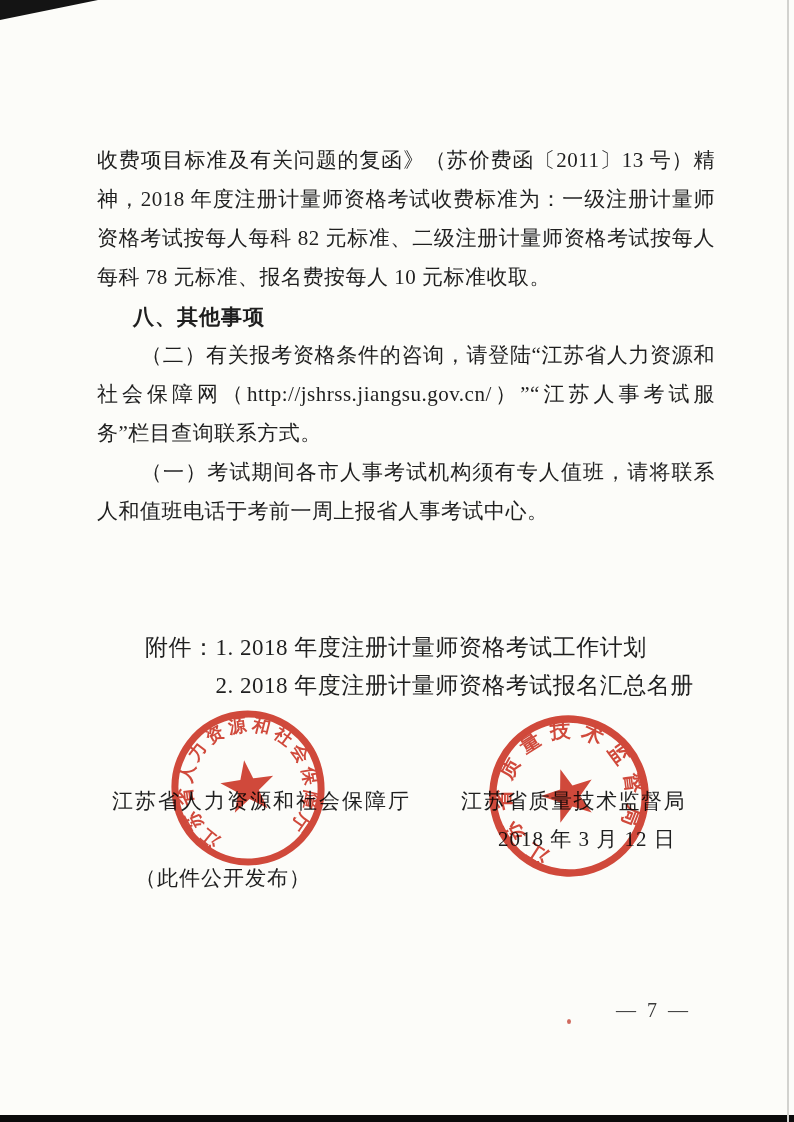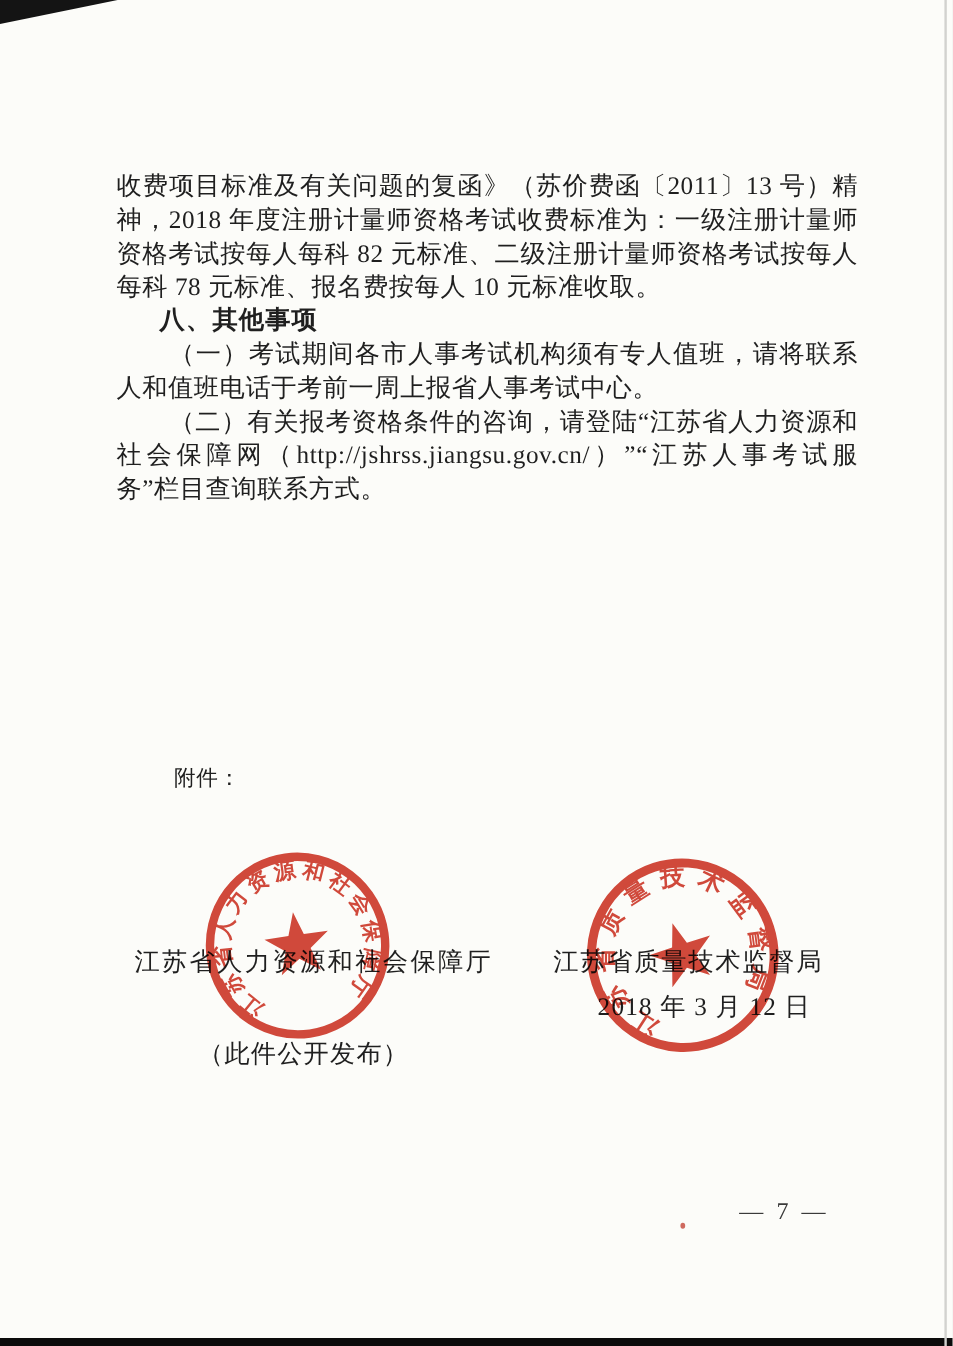--- a/index.html
+++ b/index.html
@@ -13,40 +13,40 @@
     position:absolute; left:0; top:0; width:0; height:0;
     border-top:20px solid #141414; border-right:98px solid transparent;
   }
   .bottom-bar { position:absolute; left:0; bottom:0; width:794px; height:7px; background:#0b0b0b; }
   .right-line { position:absolute; left:787px; top:0; width:2px; height:1122px; background:#d2d2cf; }
   .red-dot { position:absolute; left:567px; top:1019px; width:4px; height:5px; background:#c0392b; border-radius:50%; opacity:.75; }
 
   
   .body-text {
     position:absolute; left:97px; top:141px; width:618px;
-    font-size:21px; line-height:28px; text-align:justify; letter-spacing:0.5px;
+    font-size:21px; line-height:39px; text-align:justify; letter-spacing:0.5px;
   }
   .body-text p { margin:0; text-indent:44px; }
   .body-text p.noindent { text-indent:0; }
   .body-text p.heading {
     font-family:Liberation Sans, sans-serif;
     font-weight:bold; text-indent:36px; letter-spacing:1px;
   }
 
   
-  .attachments { position:absolute; left:145px; top:629px; display:flex; font-size:18px; line-height:38px; letter-spacing:0.5px; }
+  .attachments { position:absolute; left:145px; top:629px; display:flex; font-size:23px; line-height:38px; letter-spacing:0.5px; }
   .att-label { white-space:nowrap; }
   .att-items > div { white-space:nowrap; }
 
   
   .sig { position:absolute; font-size:21px; line-height:1.15; white-space:nowrap; }
   .left-org  { left:112px; top:789px; letter-spacing:2px; }
   .right-org { left:461px; top:789px; letter-spacing:1.5px; }
   .date      { left:498px; top:827px; letter-spacing:1px; }
-  .note      { left:165px; top:866px; letter-spacing:1px; }
+  .note      { left:135px; top:866px; letter-spacing:1px; }
 
   .page-number { position:absolute; left:616px; top:999px; font-size:20px; letter-spacing:3px; color:#3a3a3a; white-space:nowrap; }
 
   
   .seal { position:absolute; mix-blend-mode:multiply; opacity:.92; }
   .seal-left  { left:161px; top:701px; width:174px; height:174px; }
   .seal-right { left:477px; top:704px; width:184px; height:184px; }
   .seal text {
     font-family:"Liberation Serif","DejaVu Serif",serif;
     font-weight:bold; text-anchor:middle;
@@ -60,26 +60,30 @@
 <div class="page">
 
   <div class="corner-artifact"></div>
   <div class="bottom-bar"></div>
   <div class="right-line"></div>
   <div class="red-dot"></div>
 
   <div class="body-text">
     <p class="noindent">收费项目标准及有关问题的复函》（苏价费函〔2011〕13 号）精神，2018 年度注册计量师资格考试收费标准为：一级注册计量师资格考试按每人每科 82 元标准、二级注册计量师资格考试按每人每科 78 元标准、报名费按每人 10 元标准收取。</p>
     <p class="heading">八、其他事项</p>
+    <p>（二）有关报考资格条件的咨询，请登陆“江苏省人力资源和社会保障网（http://jshrss.jiangsu.gov.cn/）”“江苏人事考试服务”栏目查询联系方式。</p>
     <p>（一）考试期间各市人事考试机构须有专人值班，请将联系人和值班电话于考前一周上报省人事考试中心。</p>
-    <p>（二）有关报考资格条件的咨询，请登陆“江苏省人力资源和社会保障网（http://jshrss.jiangsu.gov.cn/）”“江苏人事考试服务”栏目查询联系方式。</p>
   </div>
 
   <div class="attachments">
     <span class="att-label">附件：</span>
+    <div class="att-items">
+      <div>1. 2018 年度注册计量师资格考试工作计划</div>
+      <div>2. 2018 年度注册计量师资格考试报名汇总名册</div>
+    </div>
   </div>
 
   <div class="sig left-org">江苏省人力资源和社会保障厅</div>
   <div class="sig right-org">江苏省质量技术监督局</div>
   <div class="sig date">2018 年 3 月 12 日</div>
   <div class="sig note">（此件公开发布）</div>
 
   <svg class="seal seal-left" viewBox="-87 -87 174 174">
     <defs>
       <path id="arcL" d="M -28.5,49.4 A 57,57 0 1 1 28.5,49.4" fill="none"></path>

